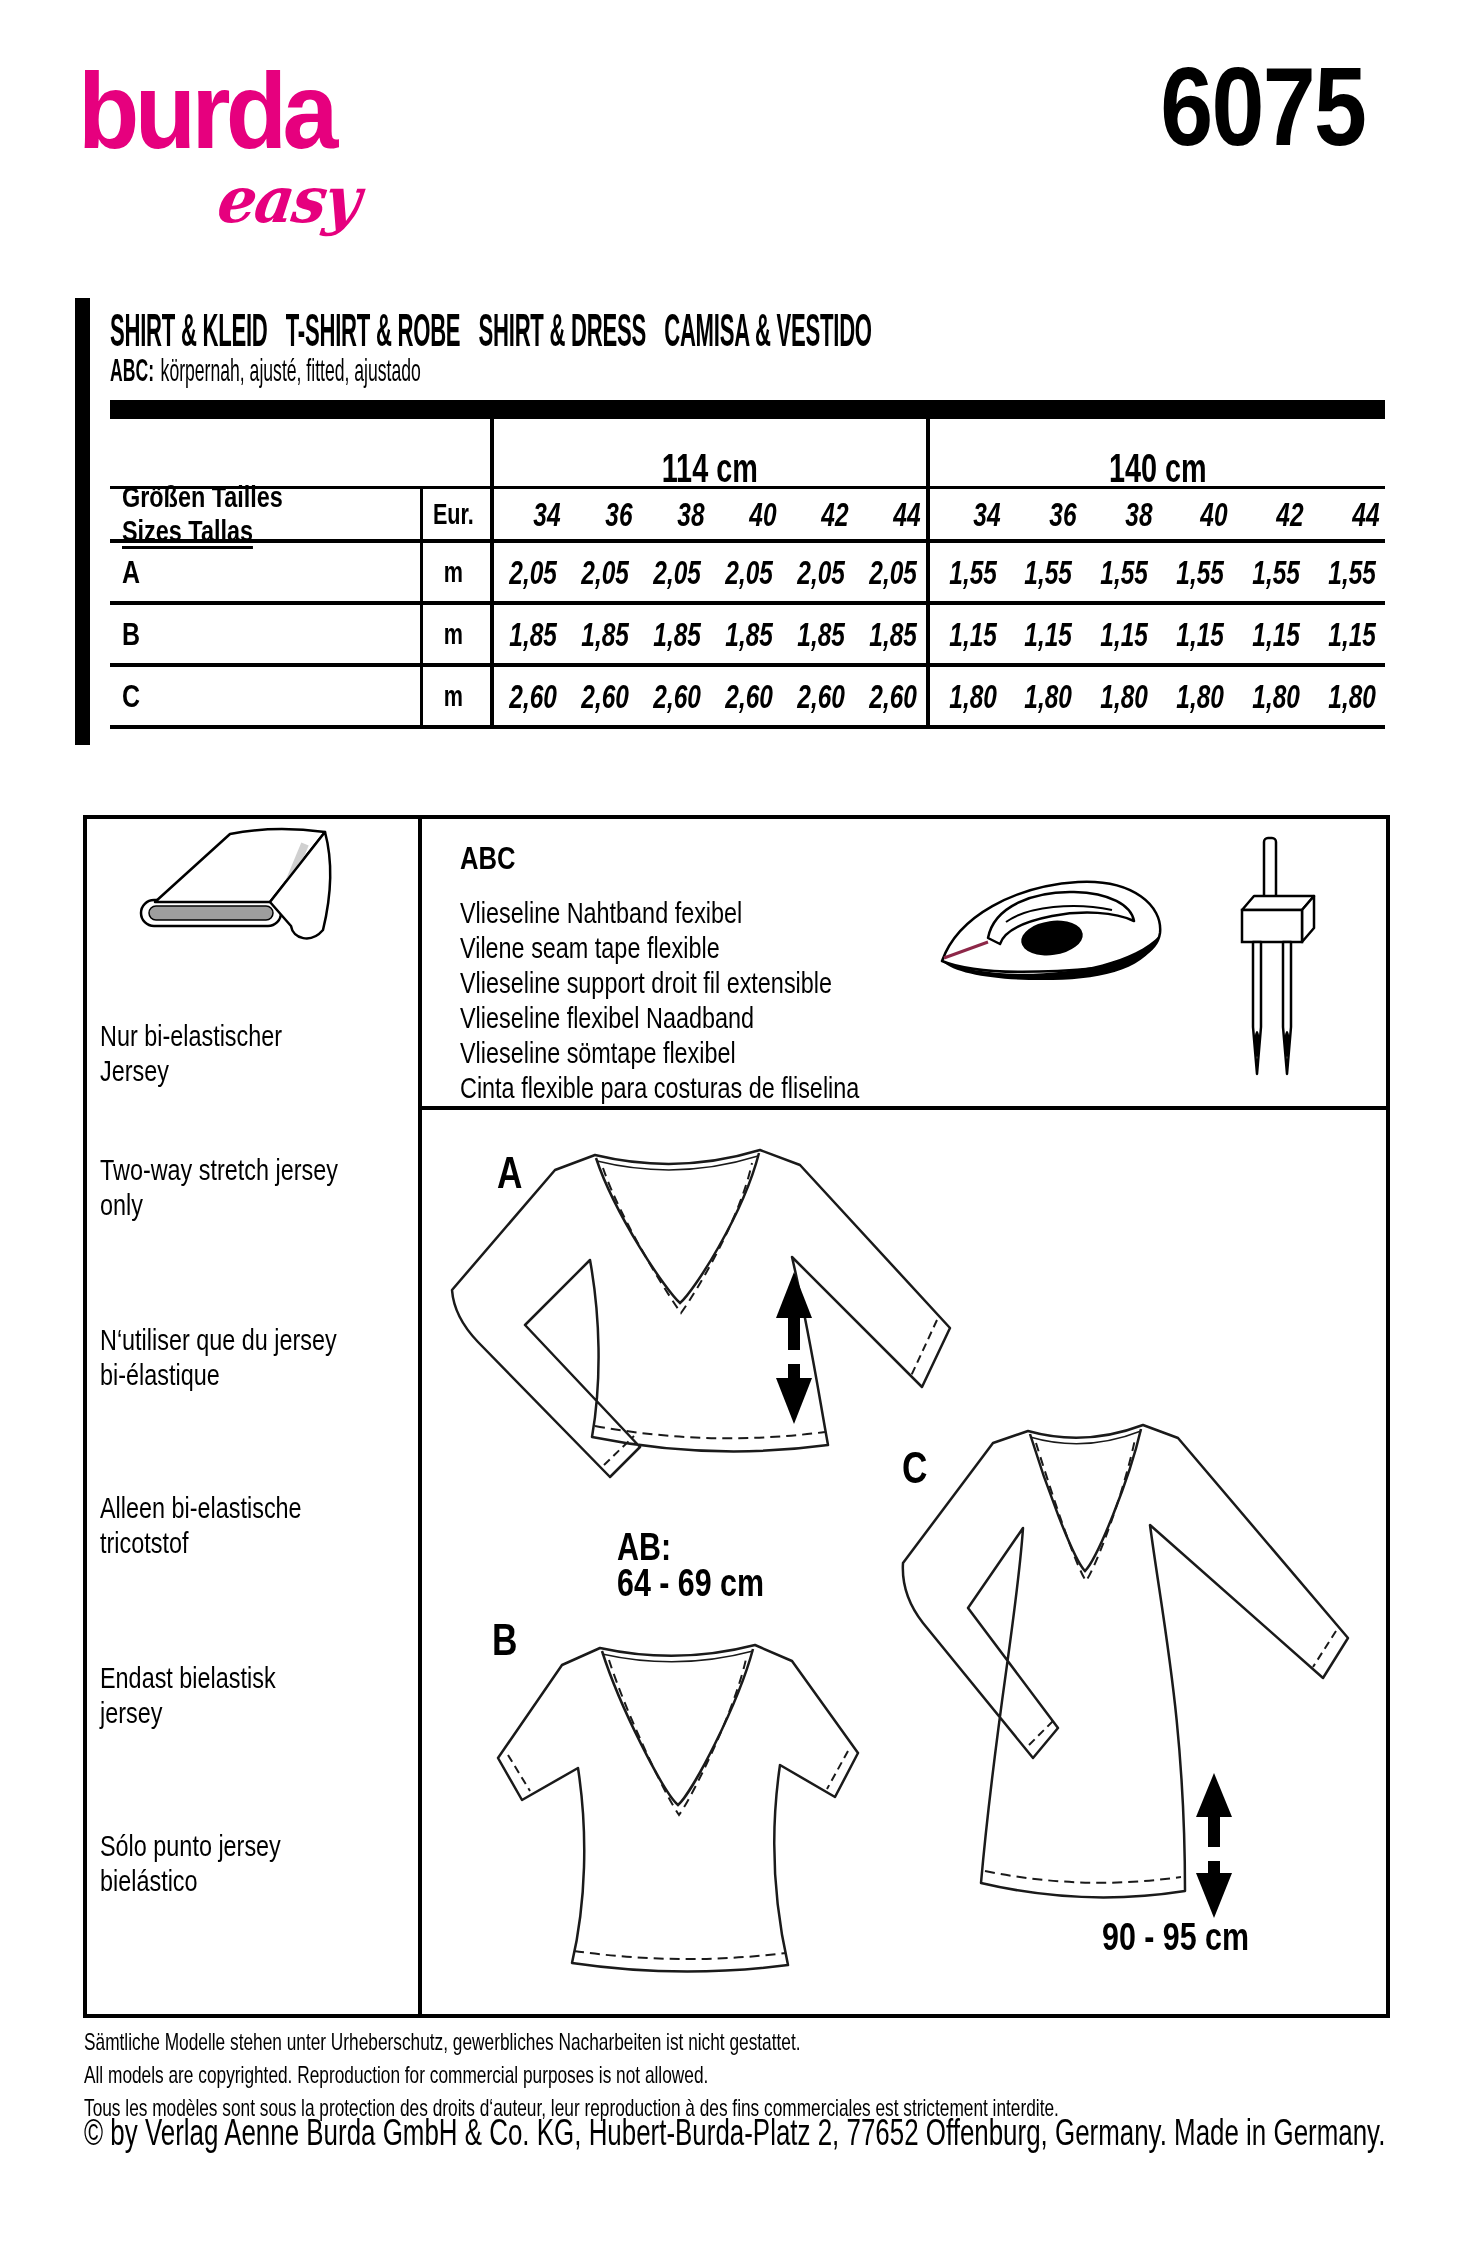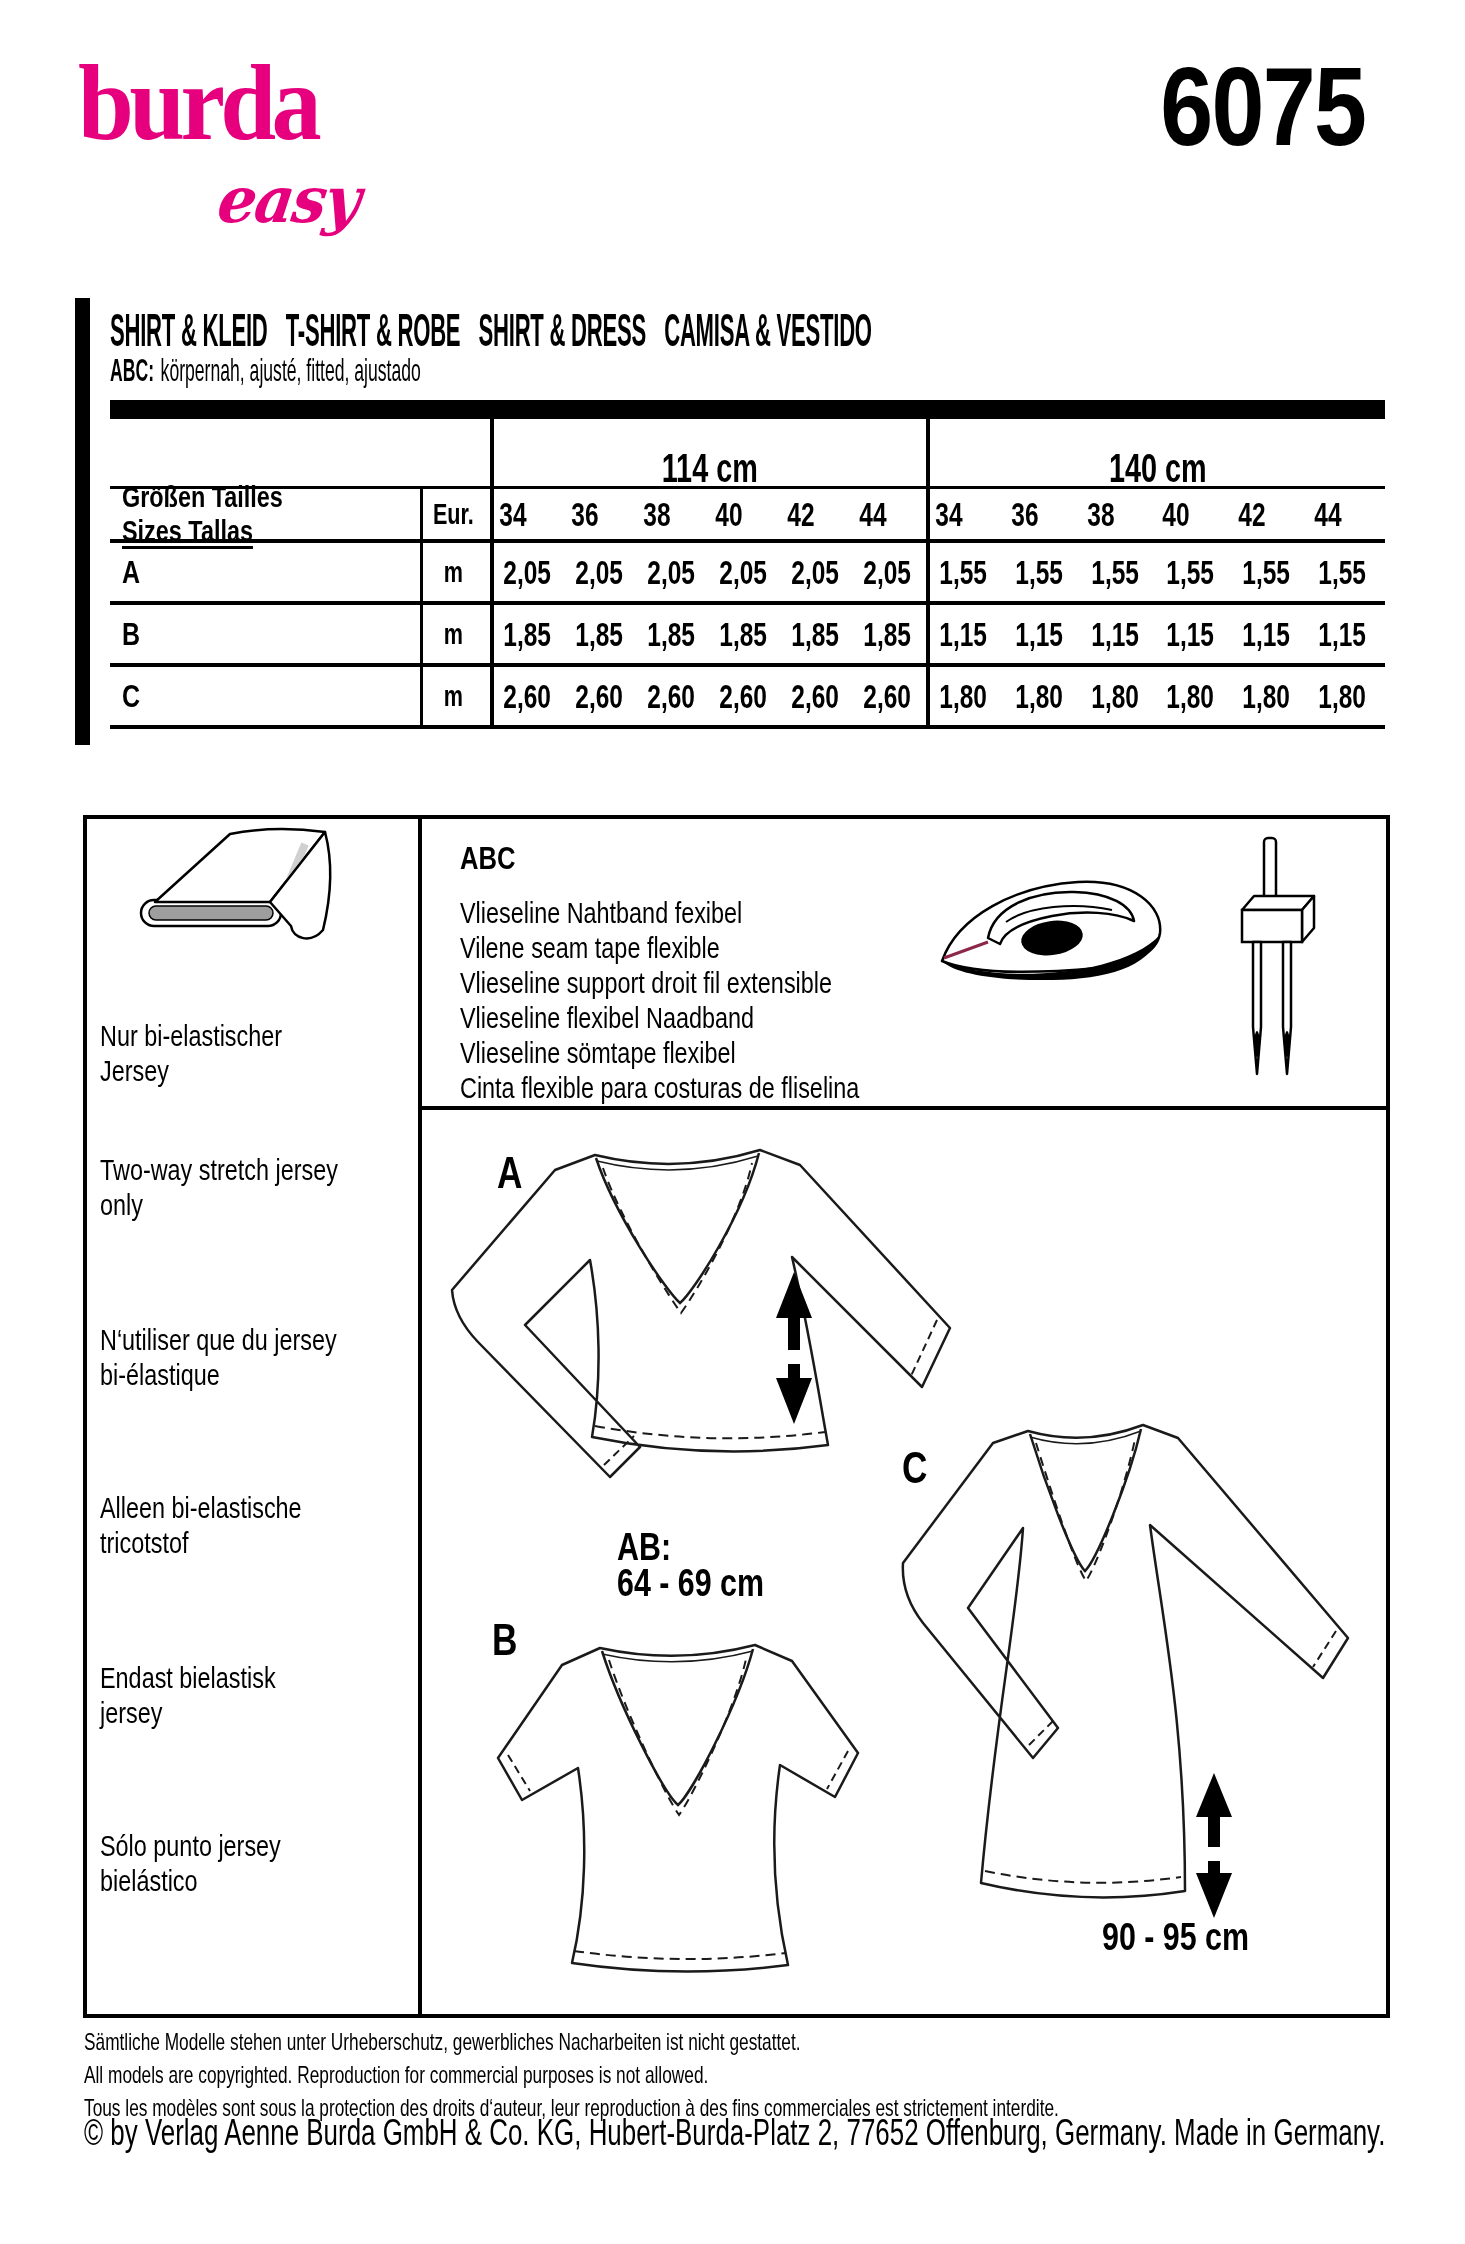--- a/index.html
+++ b/index.html
@@ -41,21 +41,21 @@
   .trow { display:flex; border-bottom:4px solid #000; align-items:stretch; }
   .trow.th1 { height:70px; border-bottom:3px solid #000; }
   .trow.th2 { height:54px; }
   .trow.tdata { height:62px; }
   .cell { display:flex; align-items:center; }
   .c-merge { width:380px; }
   .c-label { width:310px; padding-left:12px; }
   .c-eur { width:70px; justify-content:center; padding-right:6px; border-left:3px solid #000; }
   .grp1 { width:436px; display:flex; border-left:4px solid #000; }
   .grp2 { width:459px; display:flex; border-left:4px solid #000; }
-  .grp1 .scell, .grp2 .scell { flex:1; display:flex; align-items:center; justify-content:flex-start; }
+  .grp1 .scell, .grp2 .scell { flex:1; display:flex; align-items:center; justify-content:flex-end;font-style:italic; }
   .gcenter { width:100%; display:flex; align-items:center; justify-content:center;margin-top:32px; }
   .f40{font-size:40px;} .f34{font-size:34px;} .f32{font-size:32px;} .f30{font-size:30px;}
   .ul { text-decoration:underline; text-underline-offset:5px; }
   .hdr2lines { line-height:34px; font-size:30px; font-weight:bold; transform:scaleX(.78); transform-origin:left center; white-space:nowrap; }
 
   
   .bigbox { left:83px; top:815px; width:1307px; height:1203px; border:4px solid #000; background:#fff; }
   .vdiv { left:418px; top:819px; width:4px; height:1195px; background:#000; }
   .hdiv { left:422px; top:1106px; width:964px; height:4px; background:#000; }
 
@@ -73,21 +73,21 @@
   .foot-sm { left:84px; font-size:24px; transform:scaleX(.72); transform-origin:left top; white-space:nowrap; }
   .foot-lg { left:84px; font-size:36px; transform:scaleX(.72); transform-origin:left top; white-space:nowrap; }
 
   svg { display:block; }
 </style>
 </head>
 <body>
 
 <div id="page">
 
-  <div class="abs" style="left:78px; top:41px;font-family:Liberation Serif, serif;">
+  <div class="abs" style="left:78px; top:48px;">
     <div class="logo-main">burda</div>
   </div>
   <div class="abs" style="left:224px; top:162px;">
     <div class="logo-sub">easy</div>
   </div>
   <div class="abs" style="right:100px; top:42px;">
     <div class="pattern-no">6075</div>
   </div>
 
   <div class="abs title-bar"></div>

